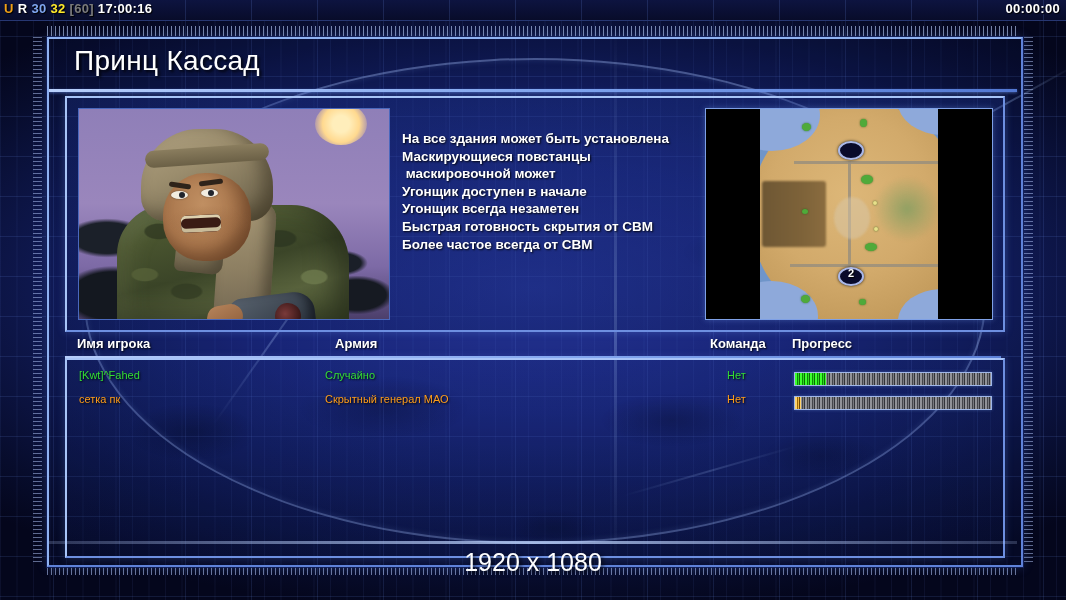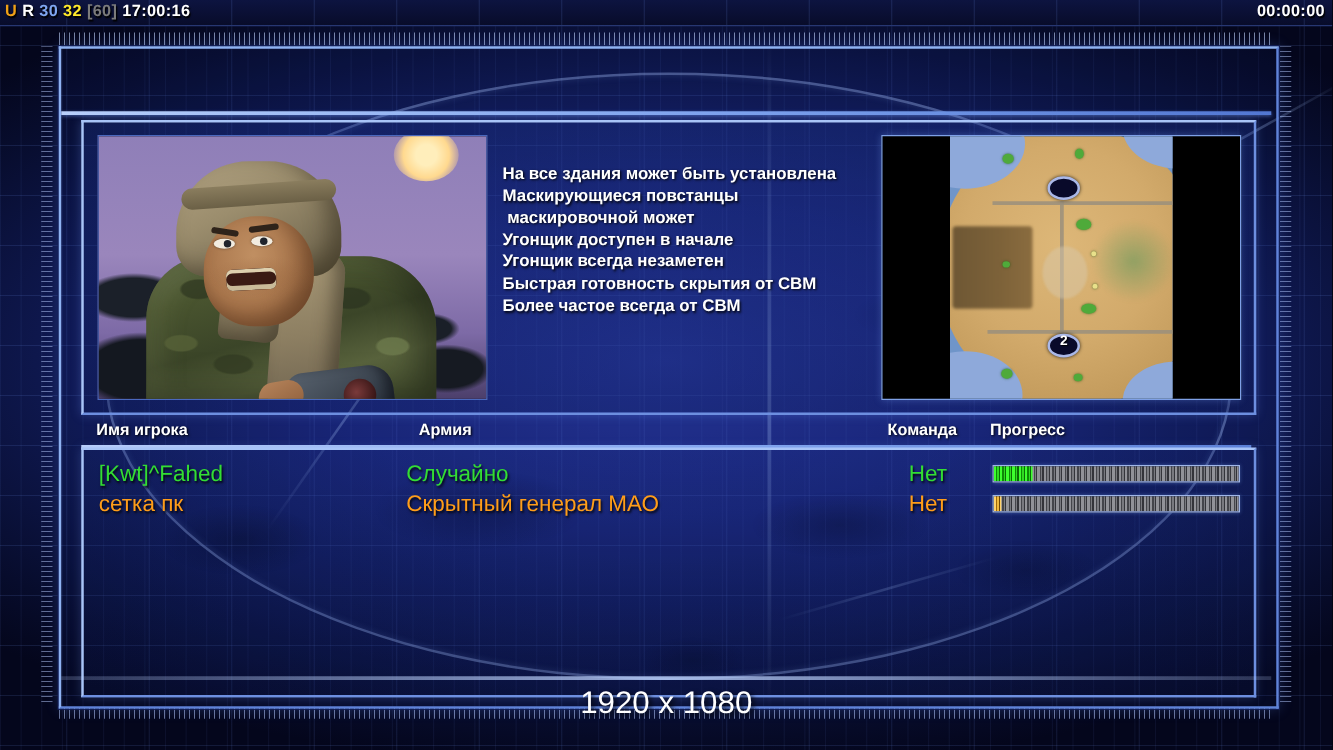--- a/index.html
+++ b/index.html
@@ -204,21 +204,21 @@
   .hdr-row{position:absolute;left:65px;top:336px;width:936px;height:20px;z-index:14;
     color:#ffffff;font-size:13px;font-weight:bold;text-shadow:1px 1px 2px rgba(0,0,0,.9);}
   .hdr-line{position:absolute;left:0;top:20px;width:936px;height:3px;
     background:linear-gradient(90deg,#bed3fc,#86a9f0 55%,#5a7fd6);}
   .hdr-row .col{position:absolute;top:0;}
 
   .list-panel{position:absolute;left:65px;top:358px;width:936px;height:196px;z-index:14;
     border:2px solid;border-color:#a8c4f7 #6d8fe0 #6d8fe0 #a8c4f7;
     background:linear-gradient(to bottom,rgba(26,46,130,.18),rgba(14,26,84,.12));
     box-shadow:0 0 8px rgba(110,150,240,.25);}
-  .prow{position:absolute;left:0;width:932px;height:24px;font-size:18px;
+  .prow{position:absolute;left:0;width:932px;height:24px;font-size:11px;
     text-shadow:1px 1px 2px rgba(0,0,0,.9);}
   .prow .cell{position:absolute;top:3px;white-space:nowrap;}
   .bar{position:absolute;top:6px;width:196px;height:12px;
     border:1px solid #9fb6e8;background:#0c1238;overflow:hidden;
     box-shadow:0 0 3px rgba(120,160,240,.4);}
   .bar-track{position:absolute;inset:0;
     background:repeating-linear-gradient(to right,
       #a9a9a9 0 2px, #4e4e4e 2px 3px, #8c8c8c 3px 4px, #3a3a3a 4px 5px);
     opacity:.85;}
   .bar-fill{position:absolute;left:0;top:0;height:100%;}
@@ -258,20 +258,21 @@
     <div class="grid"></div>
     <div class="tb-left">
       <span class="c-orange">U</span><span class="c-white">R</span><span class="c-blue">30</span><span class="c-yellow">32</span><span class="c-gray">[60]</span><span class="c-white">17:00:16</span>
     </div>
     <div class="tb-right">00:00:00</div>
   </div>
 
   <div class="main-frame"></div>
 
   <div class="title-row">
+    <div class="title-text">Принц Кассад</div>
     <div class="title-underline"></div>
   </div>
 
   <div class="content-panel">
 
     <div class="portrait">
       <div class="p-sky"></div>
       <div class="p-sun"></div>
       <div class="p-tree"></div>
       <div class="p-tree2"></div>

